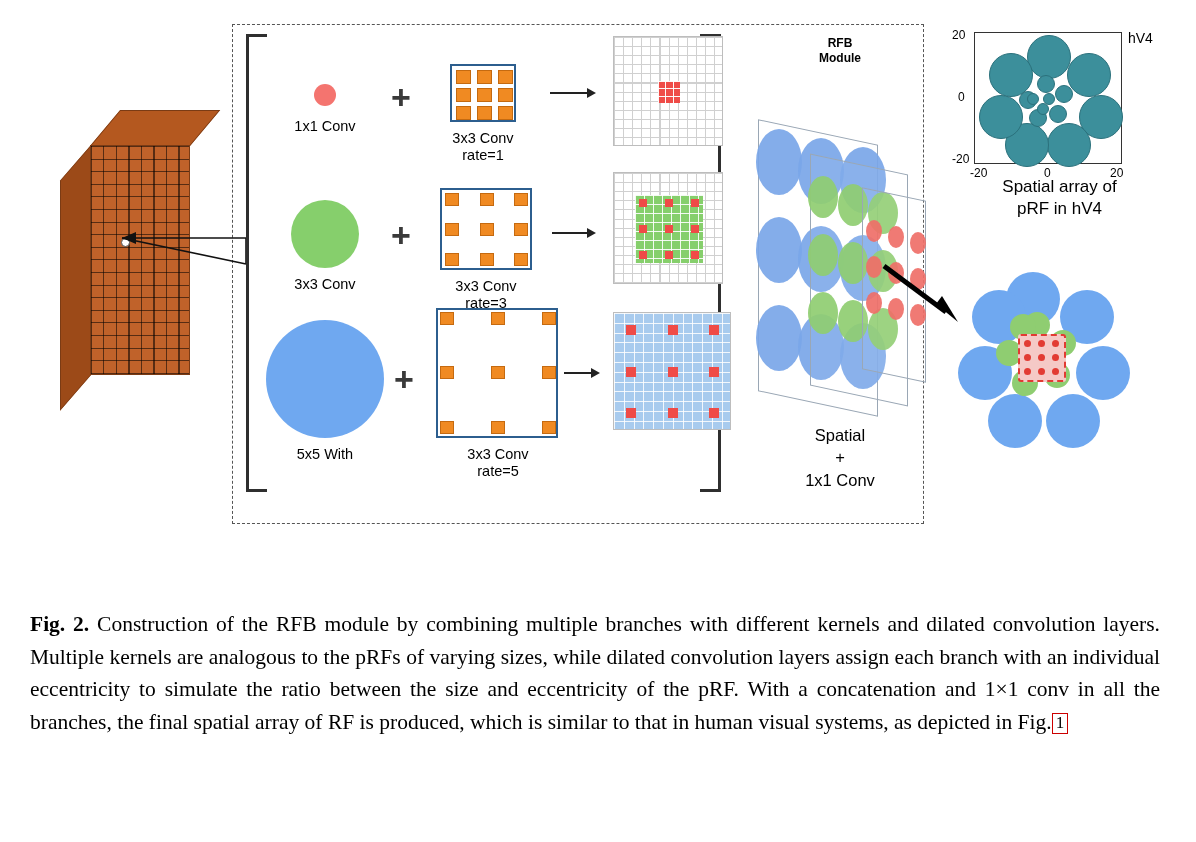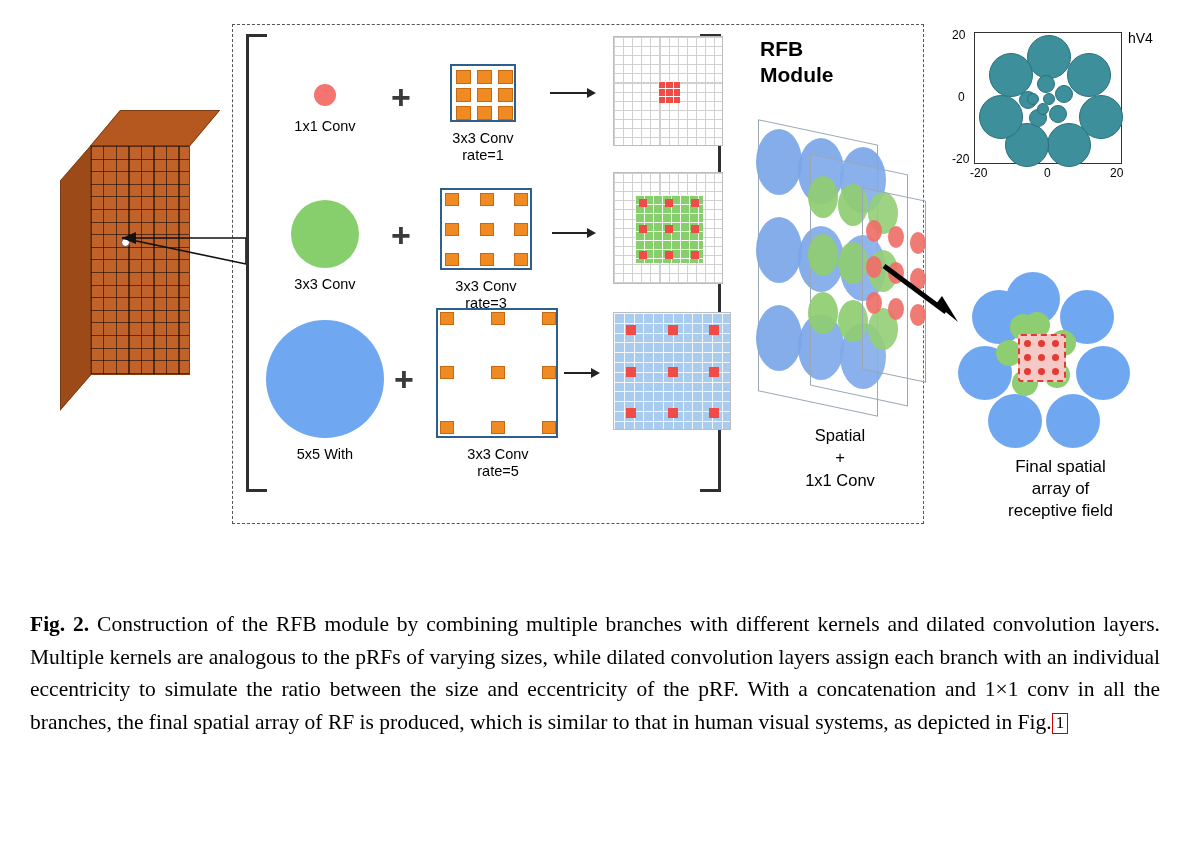--- a/index.html
+++ b/index.html
@@ -157,21 +157,21 @@
     border: 3px solid #2f2f2f;
     width: 18px;
   }
   #bracket-left { left: 246px; top: 34px; height: 452px; border-right: none; }
   #bracket-right { left: 700px; top: 34px; height: 452px; border-left: none; }
 
   
   #rfb-group { position: absolute; left: 740px; top: 24px; width: 195px; height: 470px; }
   #rfb-title {
     position: absolute; left: 20px; top: 12px; width: 160px;
-    text-align: left; font-size: 21px; font-weight: bold; line-height: 1.25;
+    text-align: center; font-size: 12px; font-weight: bold; line-height: 1.25;
   }
   .ell {
     position: absolute;
     border-radius: 50%;
     opacity: .92;
   }
   .plane {
     position: absolute;
     border: 1px solid #9aa7b5;
     background: rgba(255,255,255,0.05);
@@ -443,20 +443,22 @@
       <div class="prf-circ small" style="left:62px; top:42px; width:16px; height:16px;"></div>
       <div class="prf-circ small" style="left:80px; top:52px; width:16px; height:16px;"></div>
       <div class="prf-circ small" style="left:74px; top:72px; width:16px; height:16px;"></div>
       <div class="prf-circ small" style="left:54px; top:76px; width:16px; height:16px;"></div>
       <div class="prf-circ small" style="left:44px; top:58px; width:16px; height:16px;"></div>
       <div class="prf-circ small" style="left:52px; top:60px; width:10px; height:10px;"></div>
       <div class="prf-circ small" style="left:68px; top:60px; width:10px; height:10px;"></div>
       <div class="prf-circ small" style="left:62px; top:70px; width:10px; height:10px;"></div>
     </div>
 
+    <div id="prf-caption" style="white-space:pre-line;">Spatial array of
+pRF in hV4</div>
   </div>
 
   <div id="final-group">
 
     <div class="fin-circ" style="left:58px;  top:4px;   width:54px; height:54px; background:#6fa8f0;"></div>
     <div class="fin-circ" style="left:112px; top:22px;  width:54px; height:54px; background:#6fa8f0;"></div>
     <div class="fin-circ" style="left:128px; top:78px;  width:54px; height:54px; background:#6fa8f0;"></div>
     <div class="fin-circ" style="left:98px;  top:126px; width:54px; height:54px; background:#6fa8f0;"></div>
     <div class="fin-circ" style="left:40px;  top:126px; width:54px; height:54px; background:#6fa8f0;"></div>
     <div class="fin-circ" style="left:10px;  top:78px;  width:54px; height:54px; background:#6fa8f0;"></div>
@@ -475,22 +477,19 @@
       <div style="position:absolute;left:18px;top:4px; width:7px;height:7px;border-radius:50%;background:#e23b33;"></div>
       <div style="position:absolute;left:32px;top:4px; width:7px;height:7px;border-radius:50%;background:#e23b33;"></div>
       <div style="position:absolute;left:4px; top:18px;width:7px;height:7px;border-radius:50%;background:#e23b33;"></div>
       <div style="position:absolute;left:18px;top:18px;width:7px;height:7px;border-radius:50%;background:#e23b33;"></div>
       <div style="position:absolute;left:32px;top:18px;width:7px;height:7px;border-radius:50%;background:#e23b33;"></div>
       <div style="position:absolute;left:4px; top:32px;width:7px;height:7px;border-radius:50%;background:#e23b33;"></div>
       <div style="position:absolute;left:18px;top:32px;width:7px;height:7px;border-radius:50%;background:#e23b33;"></div>
       <div style="position:absolute;left:32px;top:32px;width:7px;height:7px;border-radius:50%;background:#e23b33;"></div>
     </div>
 
-    <div id="final-caption" style="white-space:pre-line;">Final spatial
-array of
-receptive field</div>
   </div>
 
 </div>
 
 <div id="caption">
   <b>Fig. 2.</b><span> Construction of the RFB module by combining multiple branches with different kernels and dilated convolution layers. Multiple kernels are analogous to the pRFs of varying sizes, while dilated convolution layers assign each branch with an individual eccentricity to simulate the ratio between the size and eccentricity of the pRF. With a concatenation and 1×1 conv in all the branches, the final spatial array of RF is produced, which is similar to that in human visual systems, as depicted in Fig.</span><span class="ref-box">1</span>
 </div>
 
 </body></html>

